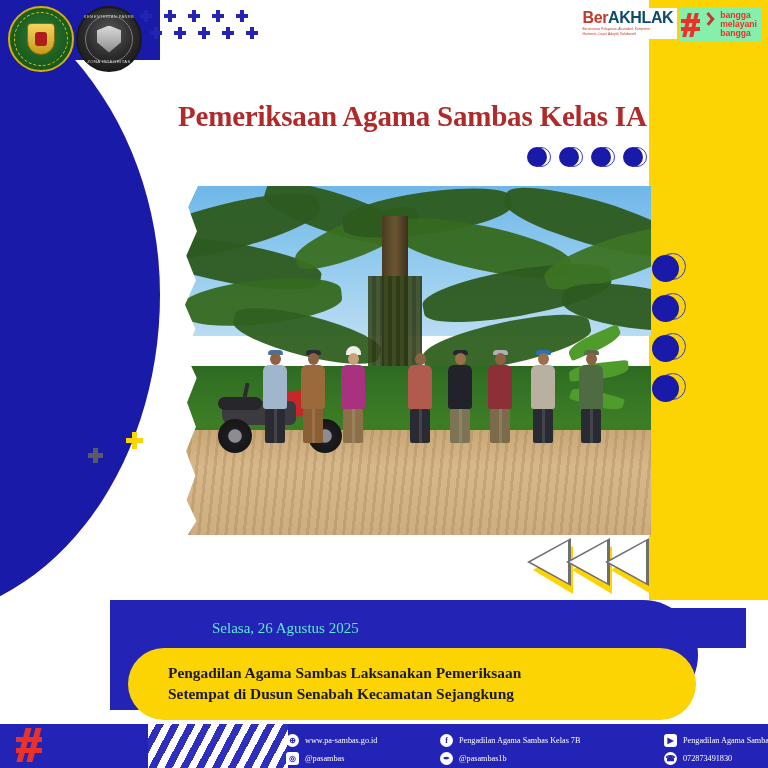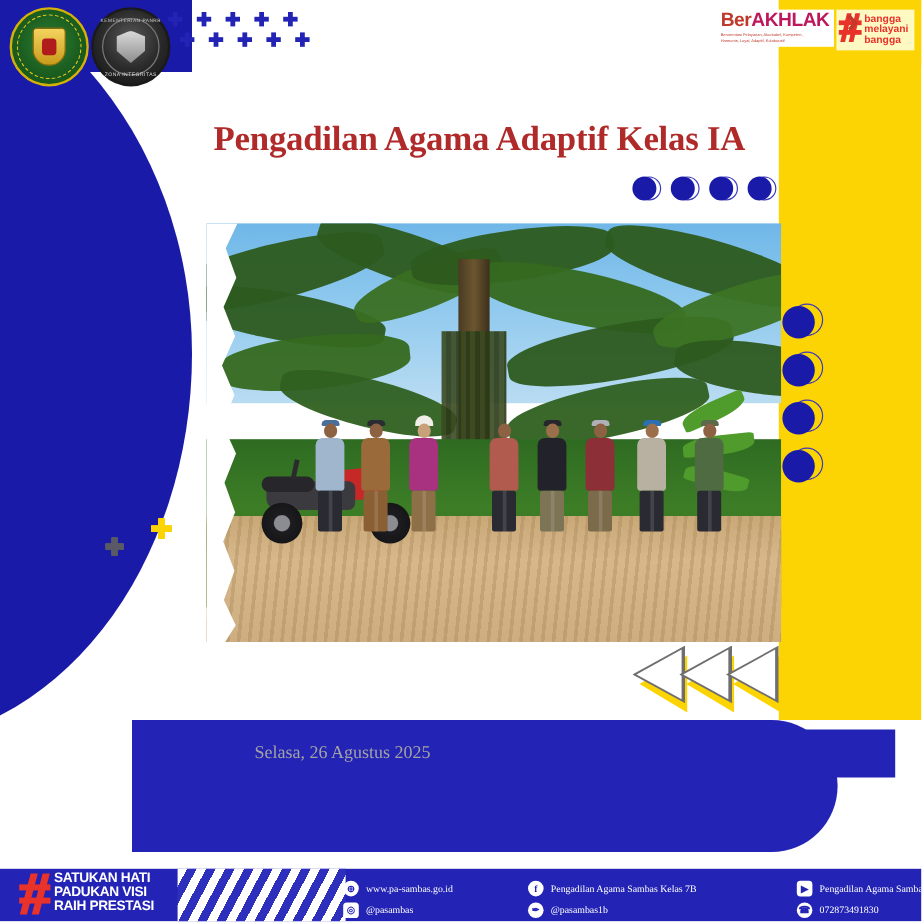--- a/index.html
+++ b/index.html
@@ -73,23 +73,23 @@
   .pl:after{ top:4.2px; left:0; height:3.6px; width:12px;}
 
   
   .berakhlak{
     position:absolute; right:6px; top:8px; z-index:7; display:flex; align-items:flex-start; gap:2px;
     background:transparent;
   }
   .ber-left{ padding:2px 4px 2px 2px; background:#fff;}
   .ber-title{ font-size:16px; font-weight:bold; line-height:1; letter-spacing:-.4px;}
   .ber-title .r{ color:#c0392b;}
-  .ber-title .k{ color:#be185d;}
+  .ber-title .k{ color:#0c4a6e;}
   .ber-sub{ font-size:3.3px; color:#c0392b; line-height:1.35; margin-top:1px; max-width:96px;}
-  .ber-right{ background:#fef9c3; padding:3px 5px 3px 2px; display:flex; gap:2px;}
+  .ber-right{ background:#86efac; padding:3px 5px 3px 2px; display:flex; align-items:center; gap:20px;}
   .hashmark{ position:relative; width:19px; height:24px;}
   .hashmark i{ position:absolute; background:#e8322a; display:block;}
   .hashmark i.v1{ left:4px; top:0; width:4.3px; height:24px; transform:skewX(-13deg);}
   .hashmark i.v2{ left:11px; top:0; width:4.3px; height:24px; transform:skewX(-13deg);}
   .hashmark i.h1{ left:0; top:6px; width:19px; height:4.1px;}
   .hashmark i.h2{ left:0; top:14px; width:19px; height:4.1px;}
   .bmb{ font-size:8.6px; font-weight:bold; color:#e8322a; line-height:1.07;}
   .arrowtick{ position:absolute; right:46px; top:4px; width:10px; height:10px; z-index:8;}
   .arrowtick:before{ content:""; position:absolute; width:9px;height:2.6px;background:#c0392b; transform:rotate(50deg); left:0;top:3px;}
   .arrowtick:after{ content:""; position:absolute; width:9px;height:2.6px;background:#c0392b; transform:rotate(-50deg); left:0;top:8px;}
@@ -180,21 +180,21 @@
   .plus-mid .py{ width:17px;height:17px; position:relative; margin-bottom:18px;}
   .plus-mid .py:before,.plus-mid .py:after{ content:""; position:absolute; background:#fcd303;}
   .plus-mid .py:before{ left:5.6px;top:0;width:5.8px;height:17px;}
   .plus-mid .py:after{ top:5.6px;left:0;height:5.8px;width:17px;}
 
   
   .date-banner{
     position:absolute; left:186px; top:608px; width:560px; height:40px; z-index:7;
     background:#2323b5; border-radius:22px 0 0 0;
     display:flex; align-items:center; padding-left:26px;
-    font-family:"Liberation Serif", serif; color:#a3a3a3; font-size:15px;
+    font-family:"Liberation Serif", serif; color:#5eead4; font-size:15px;
   }
   
   .blue-round{
     position:absolute; left:110px; top:600px; width:588px; height:110px; z-index:6;
     background:#2323b5; border-radius:0 56px 56px 0;
   }
   
   .headline{
     position:absolute; left:128px; top:648px; width:568px; height:72px; z-index:8;
     background:#fcd303; border-radius:36px;
@@ -289,21 +289,21 @@
       </div>
       <div>
         <div class="bmb">bangga</div>
         <div class="bmb">melayani</div>
         <div class="bmb">bangga</div>
       </div>
     </div>
     <div class="arrowtick"></div>
   </div>
 
-  <div class="title">Pengadilan Agama Adaptif Kelas IA</div>
+  <div class="title">Pemeriksaan Agama Sambas Kelas IA</div>
   <div class="dots">
     <div class="dot">
         <span class="ring"></span>
         <span class="fill"></span>
       </div>
     <div class="dot">
         <span class="ring"></span>
         <span class="fill"></span>
       </div>
     <div class="dot">
@@ -453,36 +453,35 @@
     <i class="py"></i>
     <i class="py"></i>
   </div>
 
   <div class="blue-round"></div>
 
   <div class="date-banner">
     <span>Selasa, 26 Agustus 2025</span>
   </div>
 
+  <div class="headline">
+    <div>Pengadilan Agama Sambas Laksanakan Pemeriksaan</div>
+    <div>Setempat di Dusun Senabah Kecamatan Sejangkung</div>
+  </div>
 
   <div class="footer"></div>
   <div class="stripes"></div>
 
   <div class="hashtag">
     <div class="hm">
         <i class="v1"></i>
         <i class="v2"></i>
         <i class="h1"></i>
         <i class="h2"></i>
       </div>
-    <div>
-      <div class="ht">SATUKAN HATI</div>
-      <div class="ht">PADUKAN VISI</div>
-      <div class="ht">RAIH PRESTASI</div>
-    </div>
   </div>
 
   <div class="footer-cols">
     <div class="fcol c1">
       <div class="frow">
         <span class="fi circ">⊕</span>
         <span>www.pa-sambas.go.id</span>
       </div>
       <div class="frow">
         <span class="fi">◎</span>

